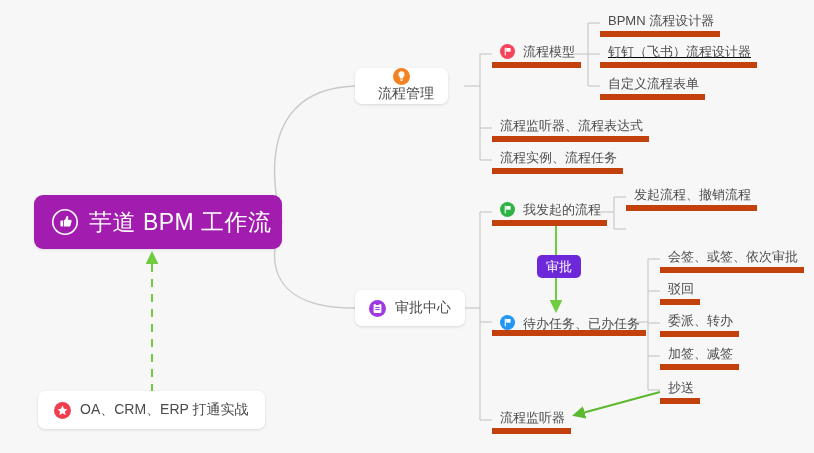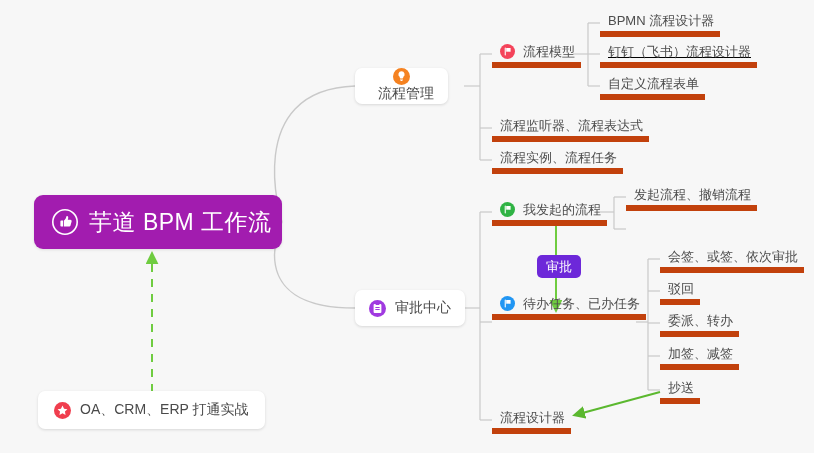--- a/index.html
+++ b/index.html
@@ -261,21 +261,21 @@
         <path d="M6.2 4.0 h4.4 v3.7 h-4.4 z" fill="#ffffff"></path>
       </svg>
     </span>
     <span class="topic-label">我发起的流程</span>
   </div>
 
   <div class="topic" style="left:626px; top:183px;">
     <span class="topic-label">发起流程、撤销流程</span>
   </div>
 
-  <div class="topic" style="left:492px; top:292px;">
+  <div class="topic" style="left:492px; top:308px;align-items:flex-end;">
     <span class="icon">
       <svg width="15" height="15" viewBox="0 0 15 15">
         <circle cx="7.5" cy="7.5" r="7.5" fill="#2196f3"></circle>
         <rect x="4.7" y="3.6" width="1.1" height="7.8" rx="0.45" fill="#ffffff"></rect>
         <path d="M6.2 4.0 h4.4 v3.7 h-4.4 z" fill="#ffffff"></path>
       </svg>
     </span>
     <span class="topic-label">待办任务、已办任务</span>
   </div>
 
@@ -289,21 +289,21 @@
     <span class="topic-label">委派、转办</span>
   </div>
   <div class="topic" style="left:660px; top:342px;">
     <span class="topic-label">加签、减签</span>
   </div>
   <div class="topic" style="left:660px; top:376px;">
     <span class="topic-label">抄送</span>
   </div>
 
   <div class="topic" style="left:492px; top:406px;">
-    <span class="topic-label">流程设计器</span>
+    <span class="topic-label">流程监听器</span>
   </div>
 
   <div class="callout-label" id="label-approve">审批</div>
 
   <div id="node-integration">
     <span class="icon">
       <svg width="17" height="17" viewBox="0 0 17 17">
         <circle cx="8.5" cy="8.5" r="8.5" fill="#f03e4e"></circle>
         <path d="M8.5 3.6 l1.52 3.08 3.40 0.50 -2.46 2.40 0.58 3.38 -3.04 -1.60
                  -3.04 1.60 0.58 -3.38 -2.46 -2.40 3.40 -0.50 z" fill="#ffffff"></path>

